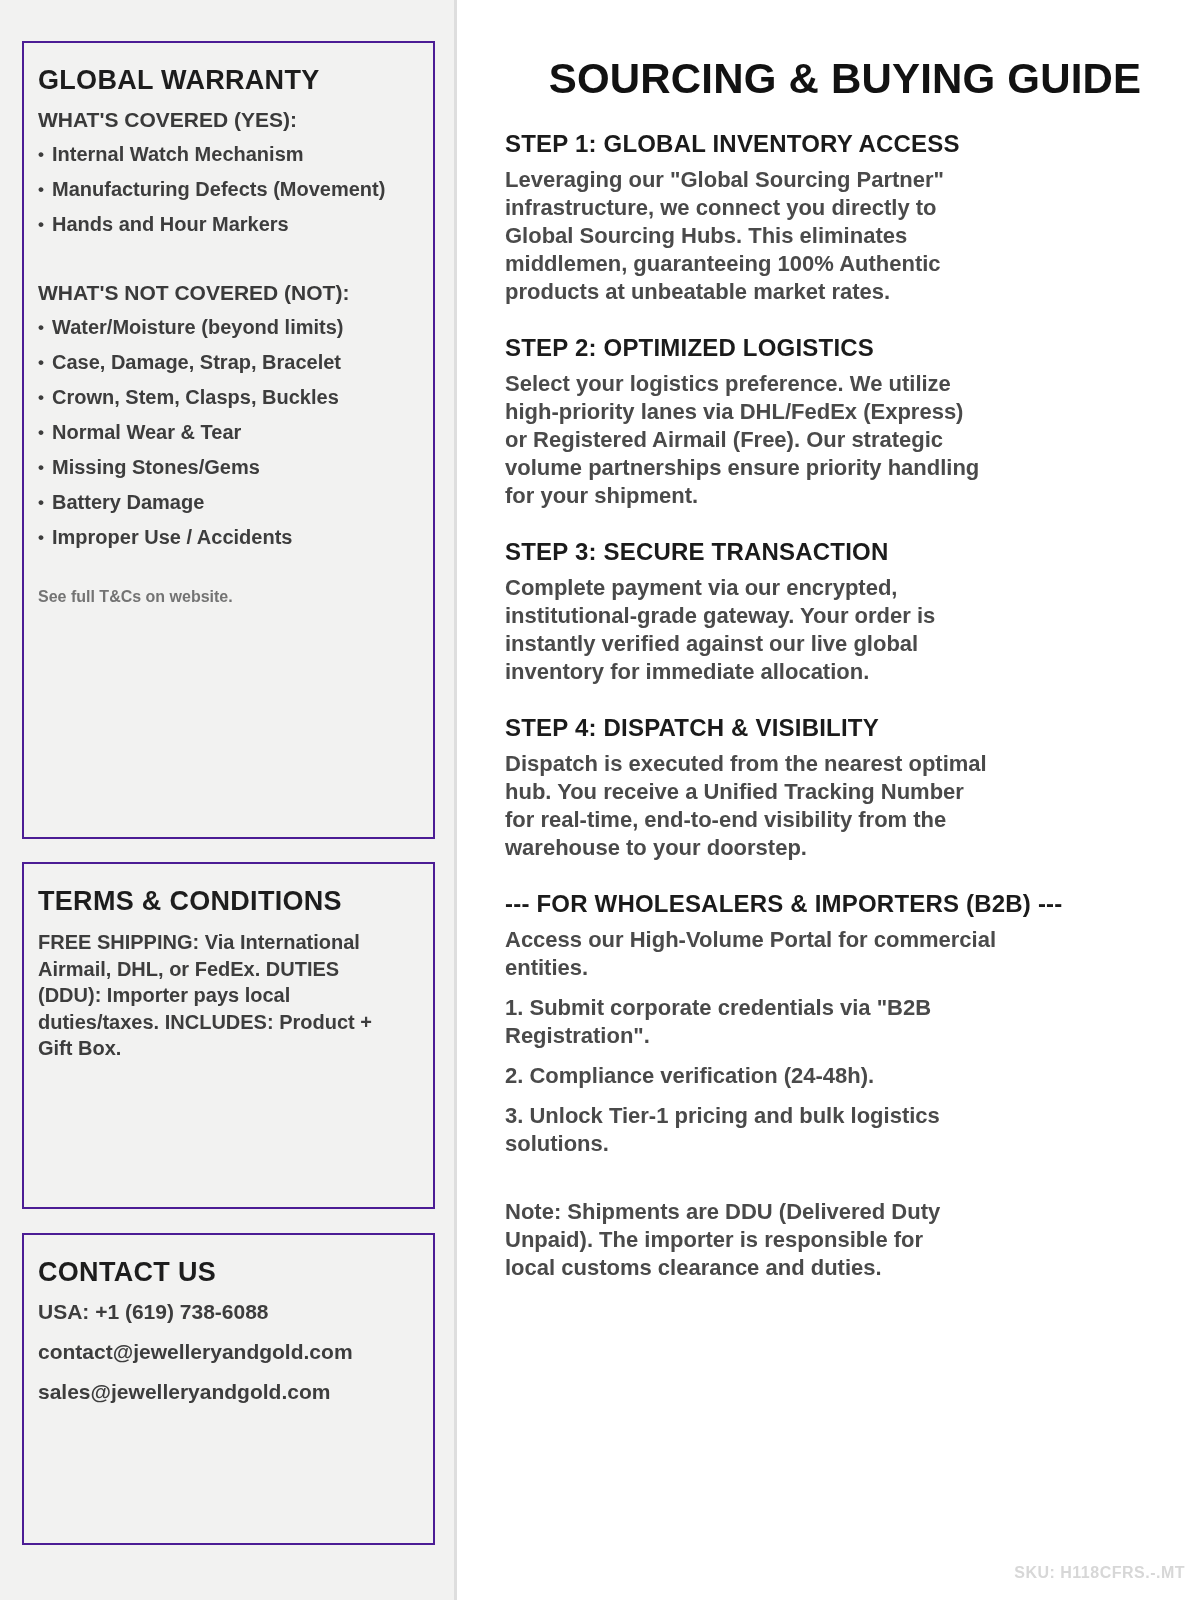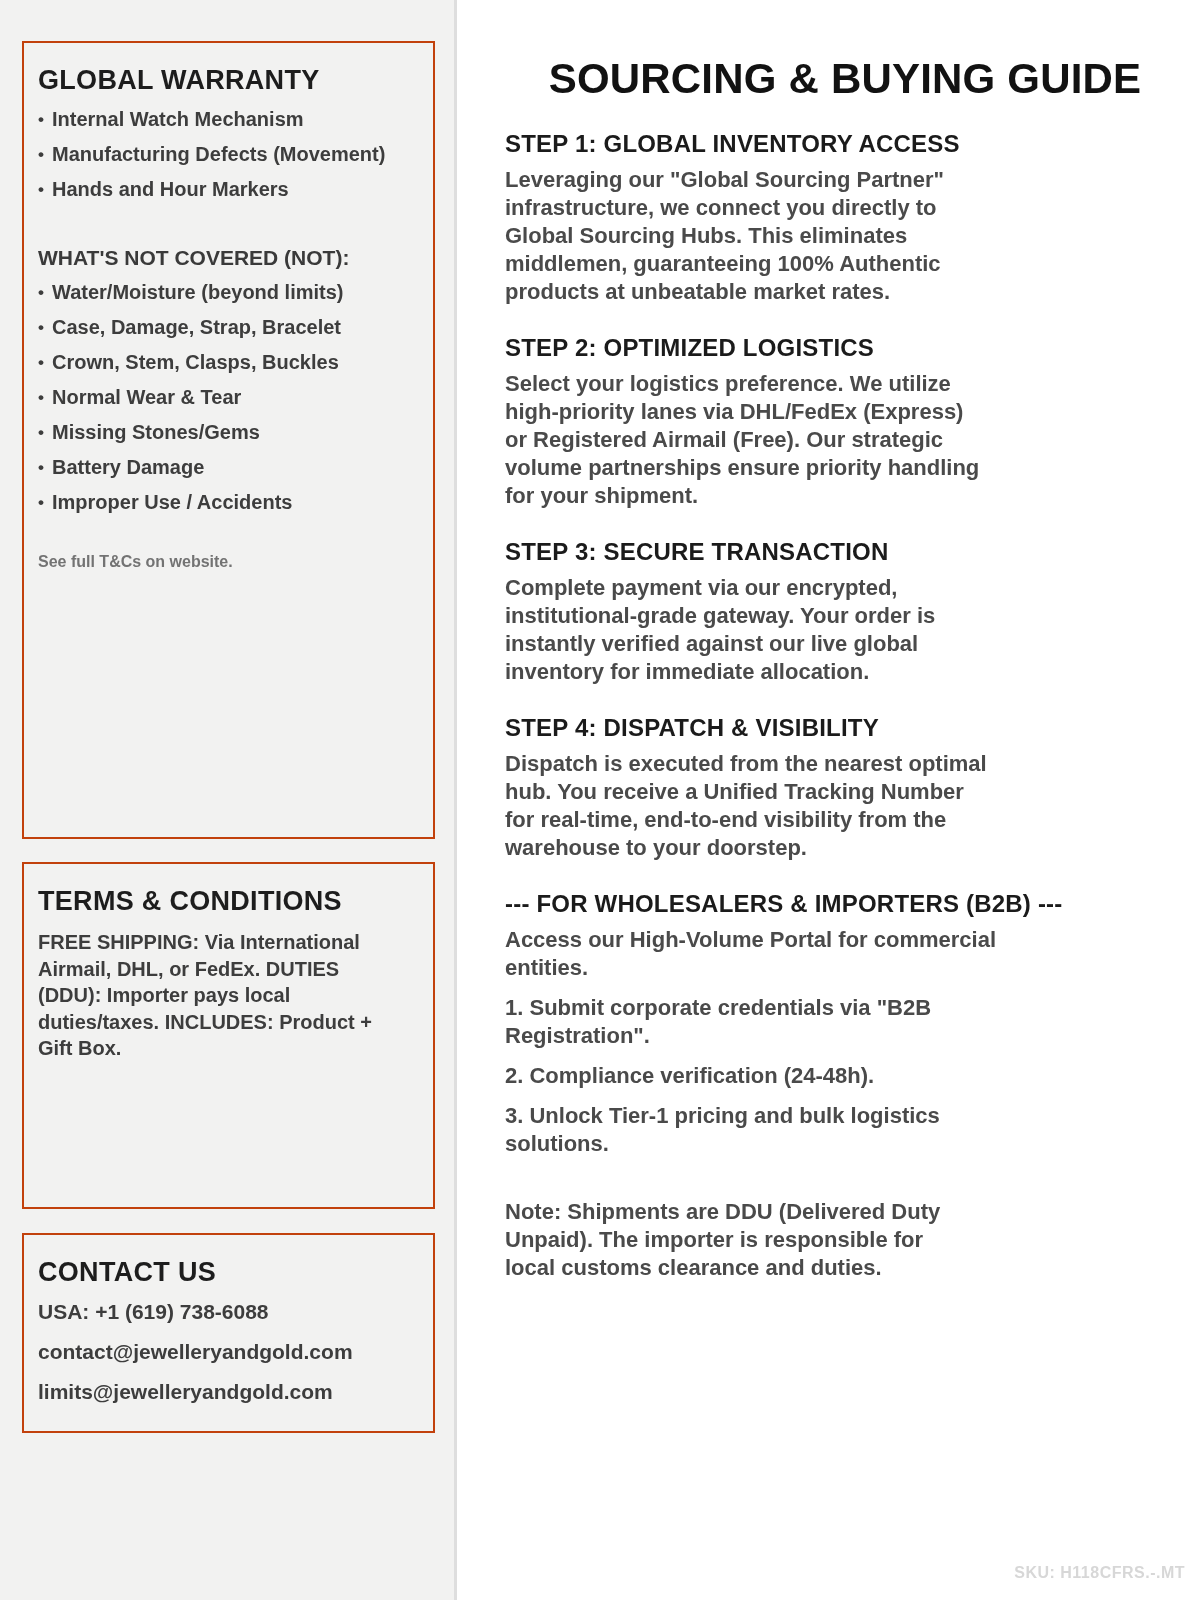--- a/index.html
+++ b/index.html
@@ -20,27 +20,27 @@
   
   .sidebar {
     width: 457px;
     min-width: 457px;
     height: 1600px;
     background: #f2f2f1;
     border-right: 3px solid #dedede;
     padding: 41px 19px 0 22px;
   }
   .panel {
-    border: 2px solid #c2410c;
+    border: 2px solid #4c1d95;
     background: #f2f2f1;
     padding: 22px 14px 0 14px;
   }
   .panel-warranty { height: 798px; margin-bottom: 23px; }
   .panel-terms    { height: 347px; margin-bottom: 24px; }
-  .panel-contact  { height: 200px; }
+  .panel-contact  { height: 312px; }
 
   .panel-title {
     font-size: 27px;
     font-weight: 800;
     letter-spacing: 0.3px;
     color: #1d1d1d;
     margin: 0 0 13px 0;
     line-height: 30px;
   }
   .sub-heading {
@@ -142,20 +142,21 @@
 </head>
 <body>
 
 <div class="page">
 
   <aside class="sidebar">
 
     <section class="panel panel-warranty">
       <h2 class="panel-title">GLOBAL WARRANTY</h2>
 
+      <div class="sub-heading">WHAT'S COVERED (YES):</div>
       <ul class="bullets">
         <li>Internal Watch Mechanism</li>
         <li>Manufacturing Defects (Movement)</li>
         <li>Hands and Hour Markers</li>
       </ul>
 
       <div class="sub-heading not-covered">WHAT'S NOT COVERED (NOT):</div>
       <ul class="bullets">
         <li>Water/Moisture (beyond limits)</li>
         <li>Case, Damage, Strap, Bracelet</li>
@@ -175,21 +176,21 @@
 Airmail, DHL, or FedEx.  DUTIES
 (DDU): Importer pays local
 duties/taxes.  INCLUDES: Product +
 Gift Box.</div>
     </section>
 
     <section class="panel panel-contact">
       <h2 class="panel-title">CONTACT US</h2>
       <div class="contact-line">USA: +1 (619) 738-6088</div>
       <div class="contact-line">contact@jewelleryandgold.com</div>
-      <div class="contact-line">limits@jewelleryandgold.com</div>
+      <div class="contact-line">sales@jewelleryandgold.com</div>
     </section>
 
   </aside>
 
   <main class="main">
 
     <h1 class="guide-title">SOURCING &amp; BUYING GUIDE</h1>
 
     <section>
       <h2 class="step-heading">STEP 1: GLOBAL INVENTORY ACCESS</h2>

